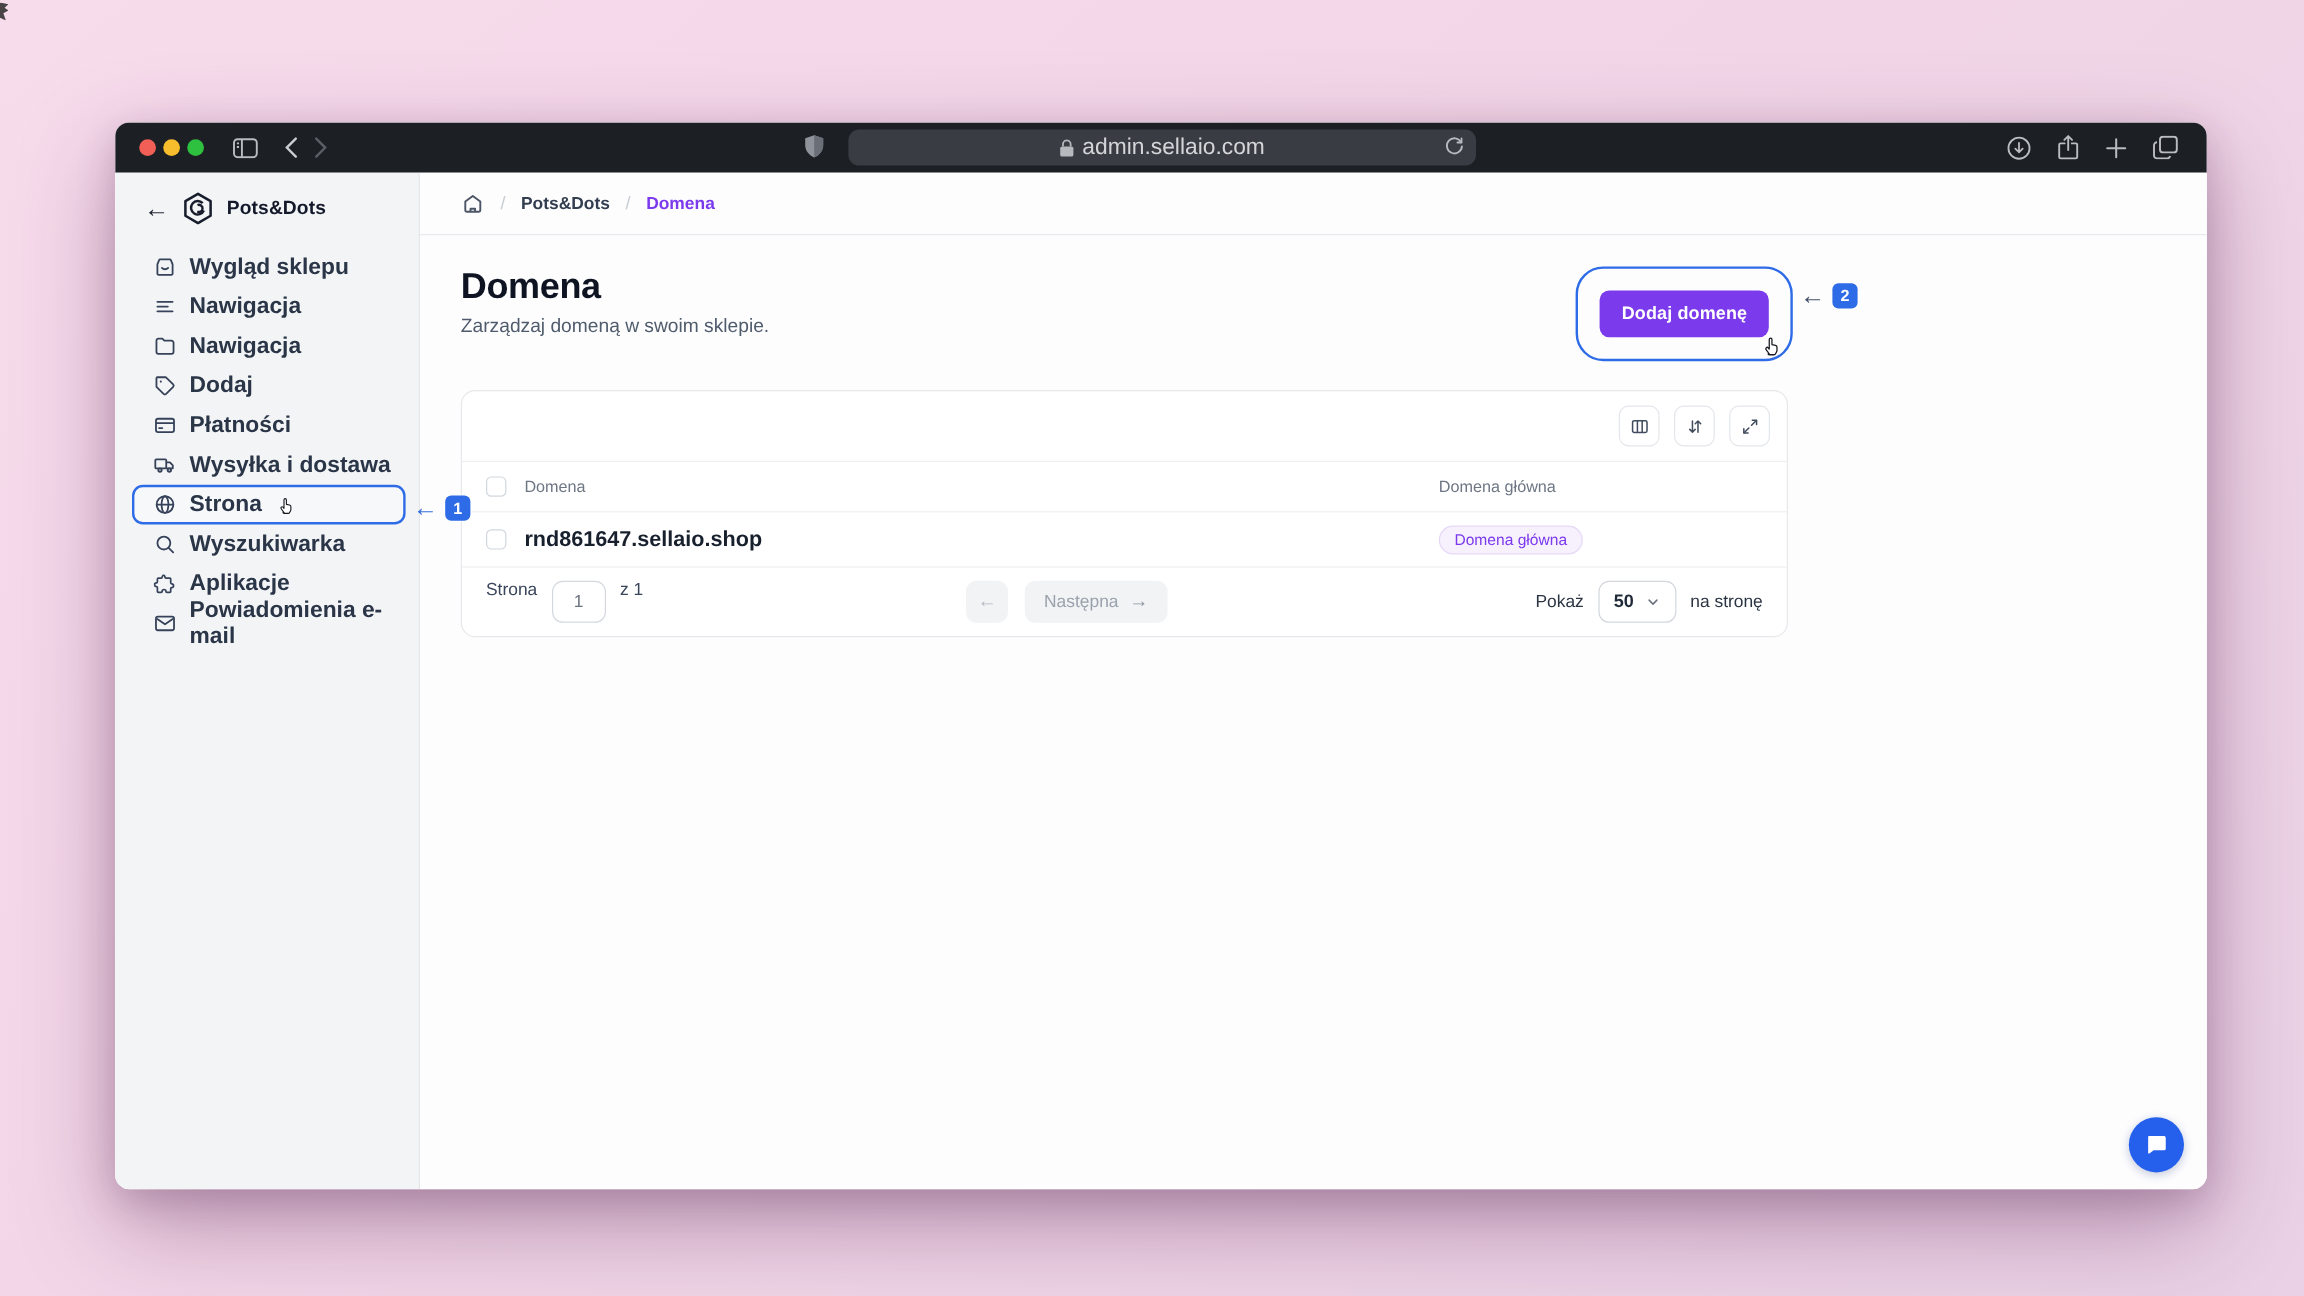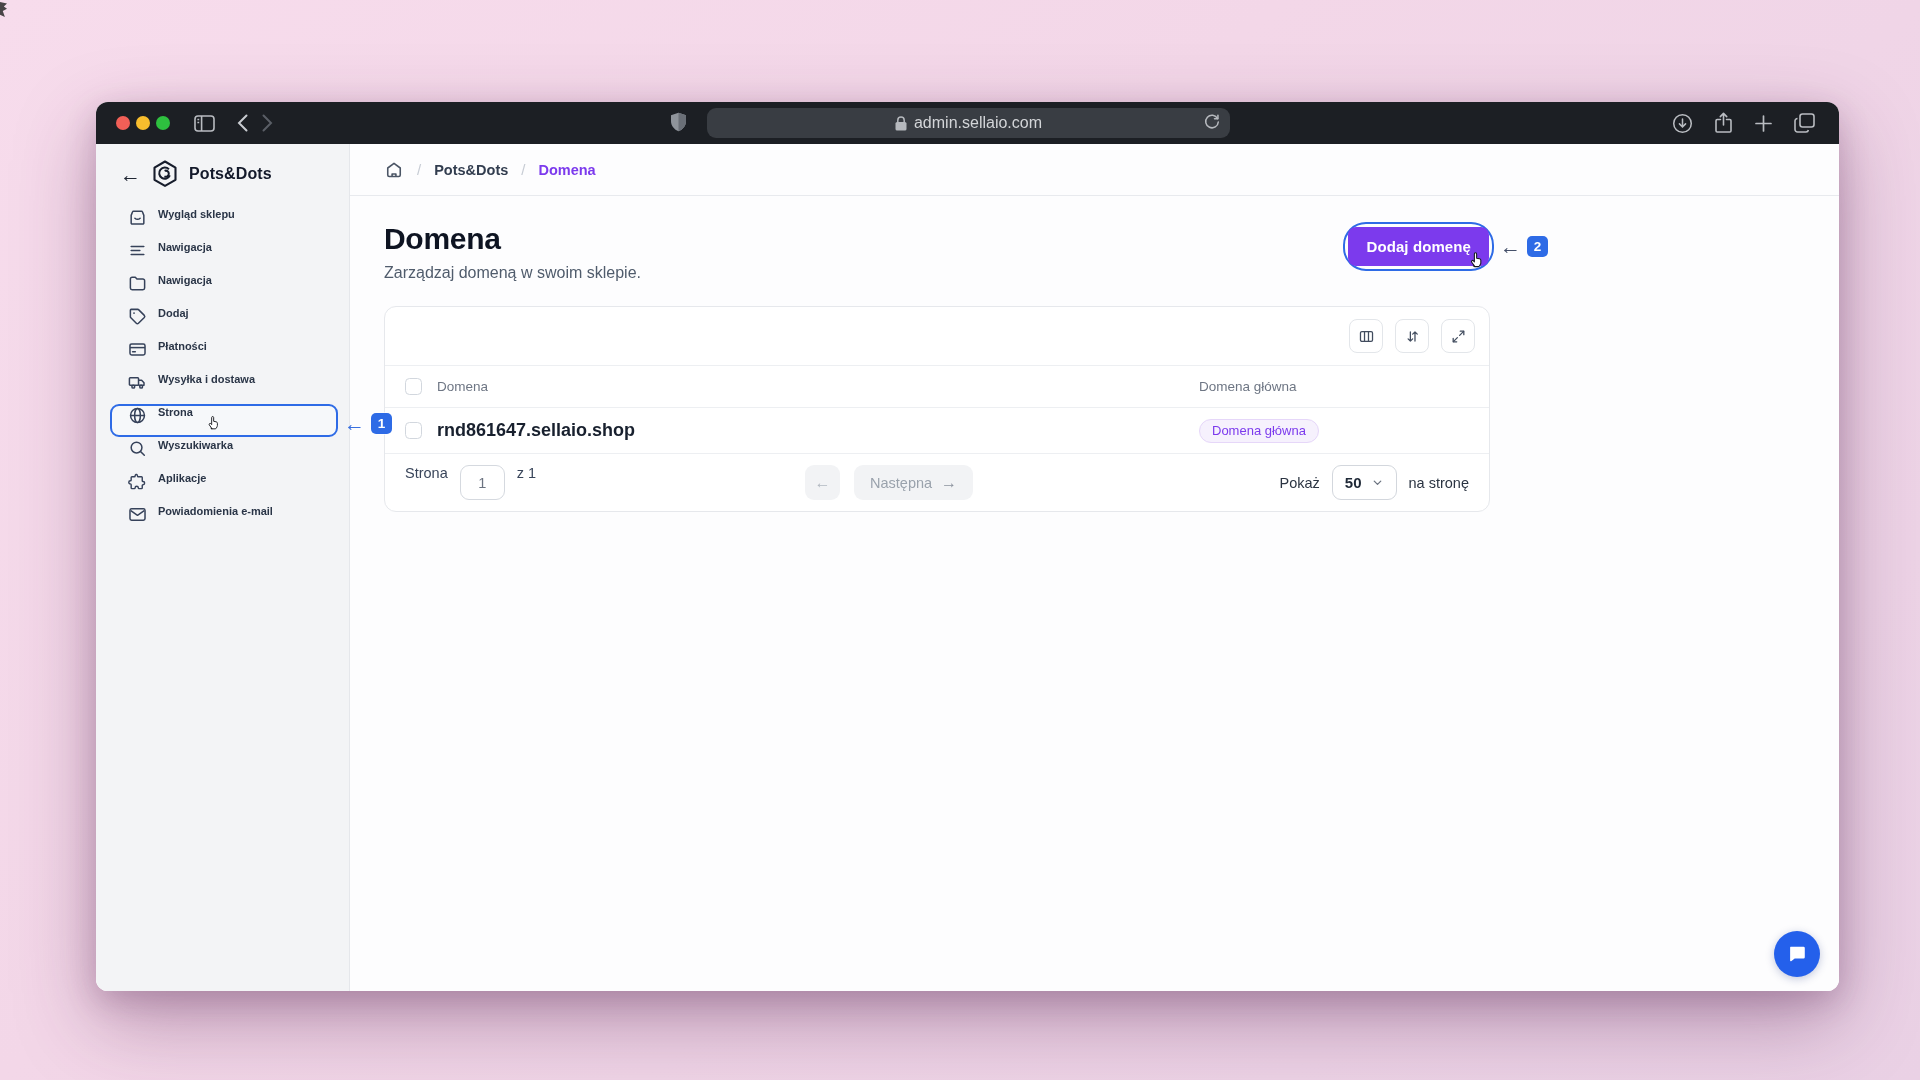--- a/index.html
+++ b/index.html
@@ -24,58 +24,58 @@
   .dot { width:14px; height:14px; border-radius:50%; }
   .dot.r{background:#f15f57;} .dot.y{background:#f8bd2d;} .dot.g{background:#2ec03f;}
   .tb-ic { color:#b9bcc1; display:flex; align-items:center; justify-content:center; }
   .tb-ic svg { display:block; }
   .tb-toggle { margin-left:24px; }
   .tb-back { margin-left:22px; color:#c9ccd1; }
   .tb-fwd { margin-left:14px; color:#5a5e66; }
   .shield { position:absolute; left:574px; top:10px; color:#8f949b; }
   .urlbar { position:absolute; left:611px; top:6px; width:523px; height:30px;
     background:#393d43; border-radius:9px; display:flex; align-items:center;
-    justify-content:center; gap:7px; color:#d3d5d8; font-size:16px; }
+    justify-content:center; gap:7px; color:#d3d5d8; font-size:19px; }
   .urlbar .lock { color:#b6b9be; display:flex; }
   .reload { position:absolute; right:9px; top:5px; color:#b6b9be; }
   .tb-right { position:absolute; right:24px; top:0; height:42px;
     display:flex; align-items:center; gap:21px; color:#aeb2b8; }
 
   
   .app { display:flex; height:847px; background:#fdfdfe; position:relative; }
 
   
   .sidebar { width:254px; flex:0 0 254px; background:#f3f4f6;
     border-right:1px solid #e5e7eb; padding:16px 11px 0 14px; }
   .brand { display:flex; align-items:center; gap:11px; height:28px; padding-left:10px; }
   .brand .backarrow { font-size:21px; color:#1f2633; line-height:1; }
   .brand-name { font-size:16px; font-weight:700; color:#13192a; letter-spacing:.1px; }
   .nav { margin-top:18px; }
-  .nav-item { display:flex; align-items:flex-start; gap:11px; height:33px;
-    padding:0 10px 0 16px; color:#2a3547; font-size:11px; font-weight:600;
+  .nav-item { display:flex; align-items:center; gap:11px; height:33px;
+    padding:0 10px 0 16px; color:#2a3547; font-size:19px; font-weight:600;
     border:2px solid transparent; border-radius:9px; }
   .nav-item .nic { display:flex; color:#36425a; }
   .nav-item.active { border-color:#2e6be6; background:#f6f8fa; position:relative; }
   .nav-item .cursor-hand { margin-left:2px; margin-top:8px; }
 
   
   .main { flex:1; position:relative; background:#fdfdfe; }
   .crumbs { height:52px; border-bottom:1px solid #e8eaee; display:flex;
     align-items:center; padding-left:34px; gap:13px; }
   .crumbs .home { color:#4b5565; display:flex; }
   .crumb-sep { color:#c7ccd4; font-size:15px; }
   .crumb { font-size:14.5px; font-weight:600; color:#323d4f; }
   .crumb.current { color:#7c3aed; }
 
   .container { margin:26px 0 0 34px; width:1106px; }
   .head-row { display:flex; justify-content:space-between; align-items:flex-start; }
   .page-title { font-size:30px; font-weight:700; color:#0e1422; letter-spacing:-.3px; }
   .page-sub { margin-top:8px; font-size:16px; color:#505c6c; }
   .btn-zone { position:relative; margin-right:-4px; }
-  .btn-ring { border:2px solid #2e6be6; border-radius:23px; padding:3px; }
+  .btn-ring { border:2px solid #2e6be6; border-radius:23px; padding:18px; }
   .btn-primary { background:#7c3aed; color:#fff; font-size:15px; font-weight:700;
     border:none; border-radius:8px; padding:11px 18px; font-family:inherit;
     letter-spacing:.1px; display:block; }
   .btn-zone .cursor-hand { position:absolute; right:8px; bottom:-2px; }
 
   .card { margin-top:24px; border:1px solid #e6e8ec; border-radius:12px;
     background:#fff; }
   .card-toolbar { display:flex; justify-content:flex-end; gap:12px; padding:12px 14px; }
   .icon-btn { width:34px; height:34px; border:1px solid #e3e6ea; border-radius:8px;
     background:#fff; display:flex; align-items:center; justify-content:center;

